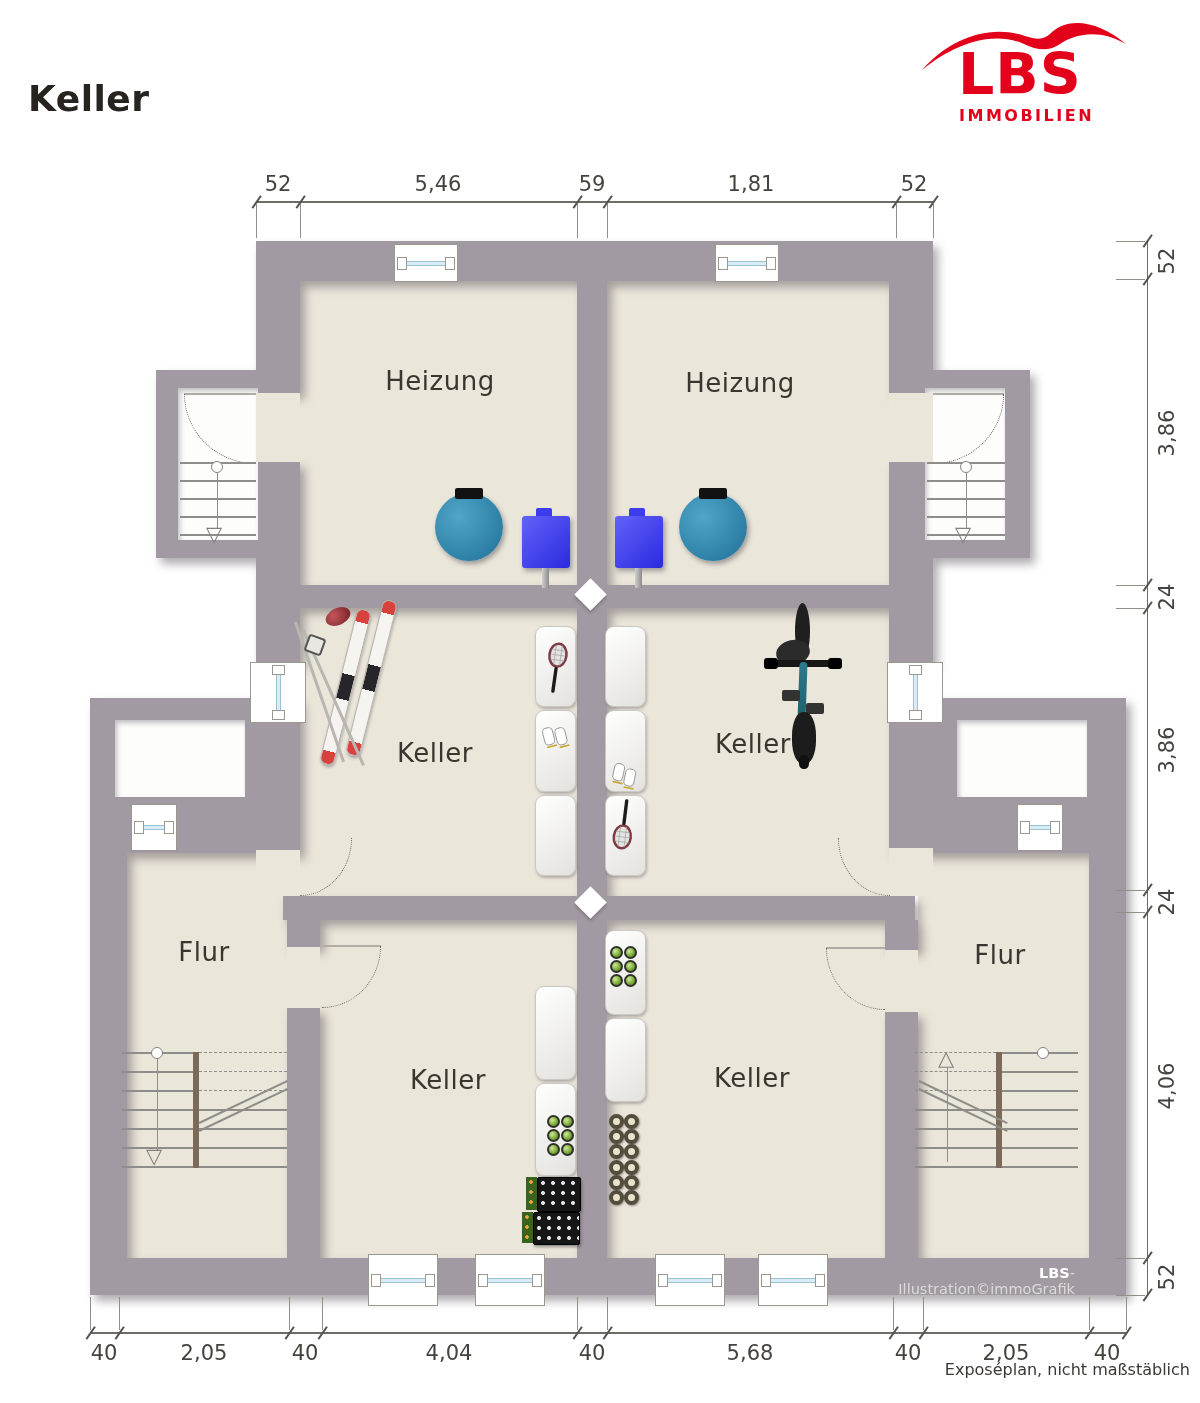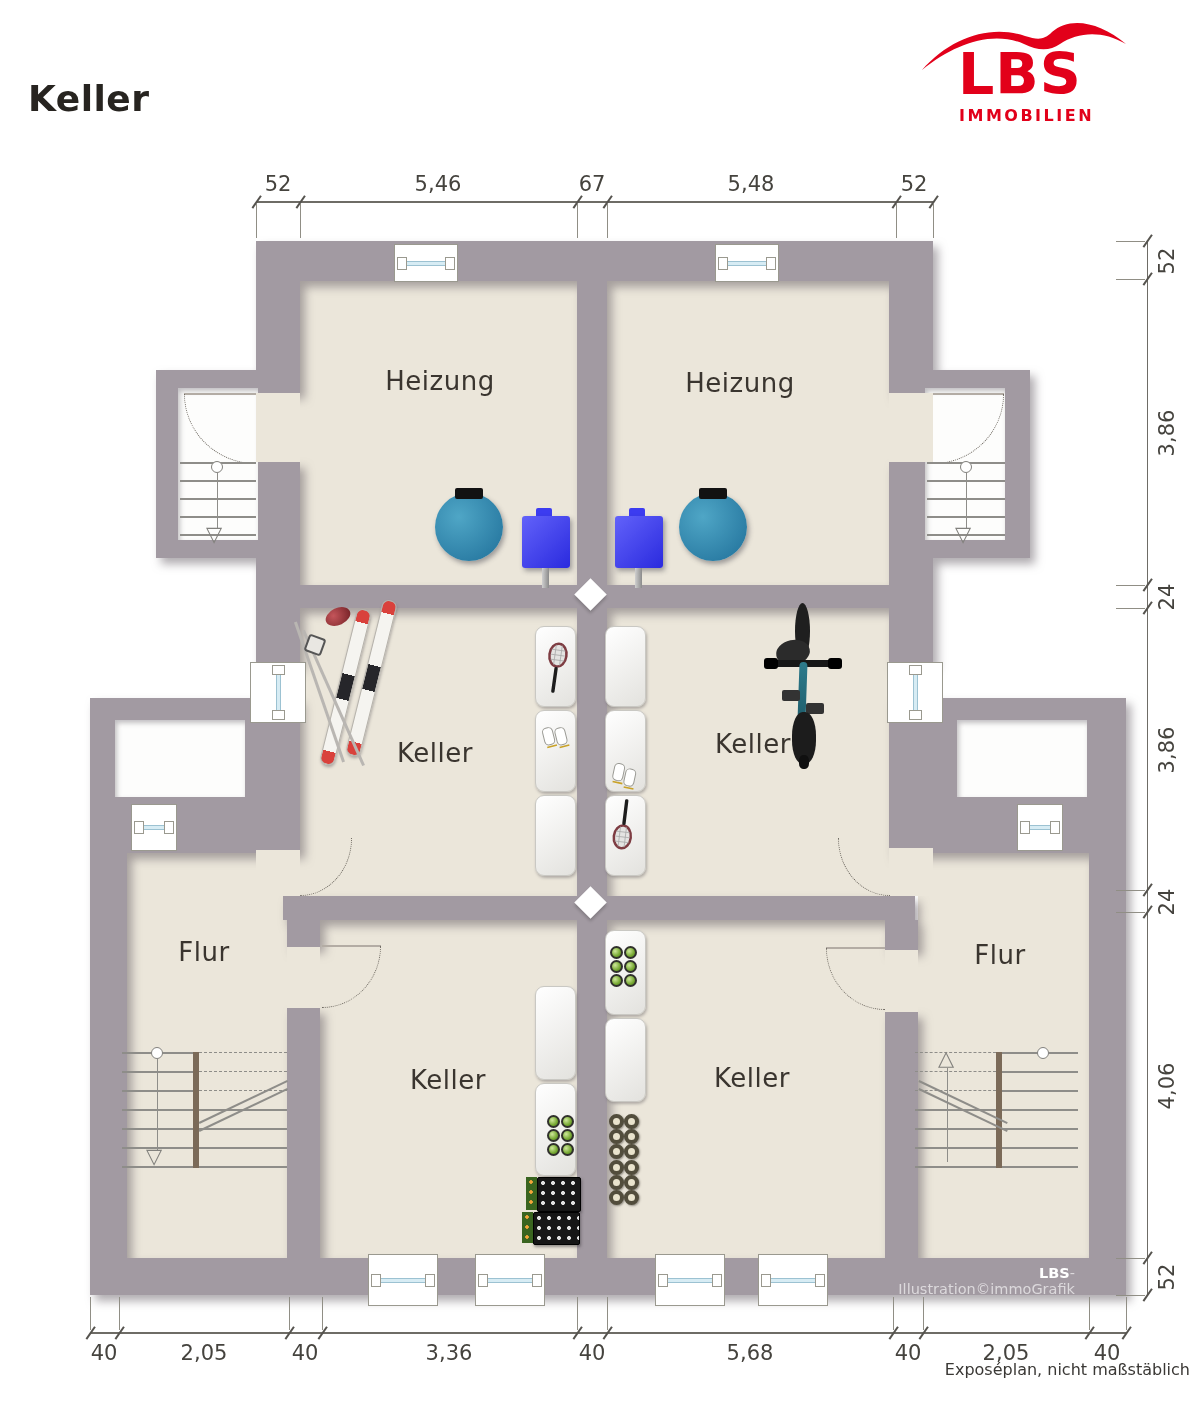--- a/index.html
+++ b/index.html
@@ -434,36 +434,36 @@
       <div class="tick" style="left: 1139.5px; top: 911.2px; width: 15px; height: 1.6px;"></div>
       <div class="guide" style="left: 1116px; top: 912px; width: 29px; height: 1px;"></div>
       <div class="tick" style="left: 1139.5px; top: 1257.2px; width: 15px; height: 1.6px;"></div>
       <div class="guide" style="left: 1116px; top: 1258px; width: 29px; height: 1px;"></div>
       <div class="tick" style="left: 1139.5px; top: 1294.2px; width: 15px; height: 1.6px;"></div>
       <div class="guide" style="left: 1116px; top: 1295px; width: 29px; height: 1px;"></div>
     </div>
 
   <div class="dimlab" style="left:238px;top:172px;width:80px;">52</div>
   <div class="dimlab" style="left:398px;top:172px;width:80px;">5,46</div>
-  <div class="dimlab" style="left:552px;top:172px;width:80px;">67</div>
-  <div class="dimlab" style="left:711px;top:172px;width:80px;">5,48</div>
+  <div class="dimlab" style="left:552px;top:172px;width:80px;">59</div>
+  <div class="dimlab" style="left:711px;top:172px;width:80px;">1,81</div>
   <div class="dimlab" style="left:874px;top:172px;width:80px;">52</div>
 
   <div class="dimlab v" style="left:1122px;top:249px;width:90px;">52</div>
   <div class="dimlab v" style="left:1122px;top:421px;width:90px;">3,86</div>
   <div class="dimlab v" style="left:1122px;top:585px;width:90px;">24</div>
   <div class="dimlab v" style="left:1122px;top:738px;width:90px;">3,86</div>
   <div class="dimlab v" style="left:1122px;top:890px;width:90px;">24</div>
   <div class="dimlab v" style="left:1122px;top:1074px;width:90px;">4,06</div>
   <div class="dimlab v" style="left:1122px;top:1265px;width:90px;">52</div>
 
   <div class="dimlab" style="left:64px;top:1341px;width:80px;">40</div>
   <div class="dimlab" style="left:164px;top:1341px;width:80px;">2,05</div>
   <div class="dimlab" style="left:265px;top:1341px;width:80px;">40</div>
-  <div class="dimlab" style="left:409px;top:1341px;width:80px;">3,36</div>
+  <div class="dimlab" style="left:409px;top:1341px;width:80px;">4,04</div>
   <div class="dimlab" style="left:552px;top:1341px;width:80px;">40</div>
   <div class="dimlab" style="left:710px;top:1341px;width:80px;">5,68</div>
   <div class="dimlab" style="left:868px;top:1341px;width:80px;">40</div>
   <div class="dimlab" style="left:966px;top:1341px;width:80px;">2,05</div>
   <div class="dimlab" style="left:1067px;top:1341px;width:80px;">40</div>
 
   <div id="credit"><b>LBS</b><span>-Illustration©immoGrafik</span></div>
   <div id="disclaimer">Exposéplan, nicht maßstäblich</div>
 
 </div>

